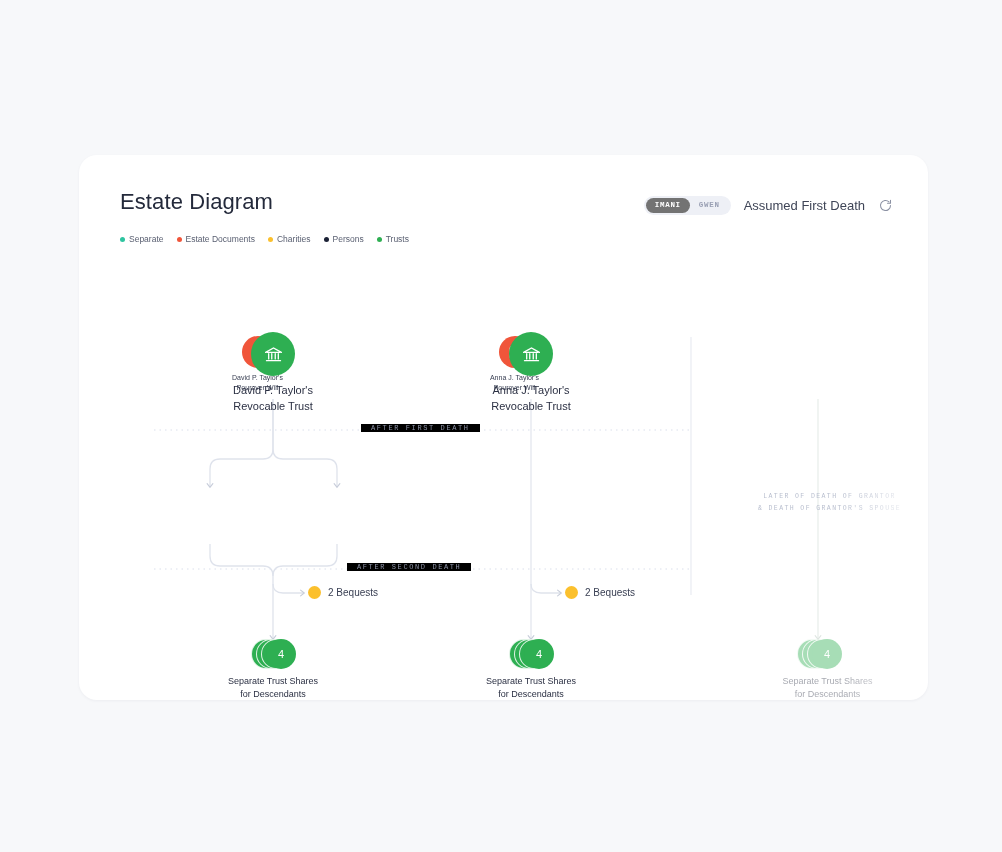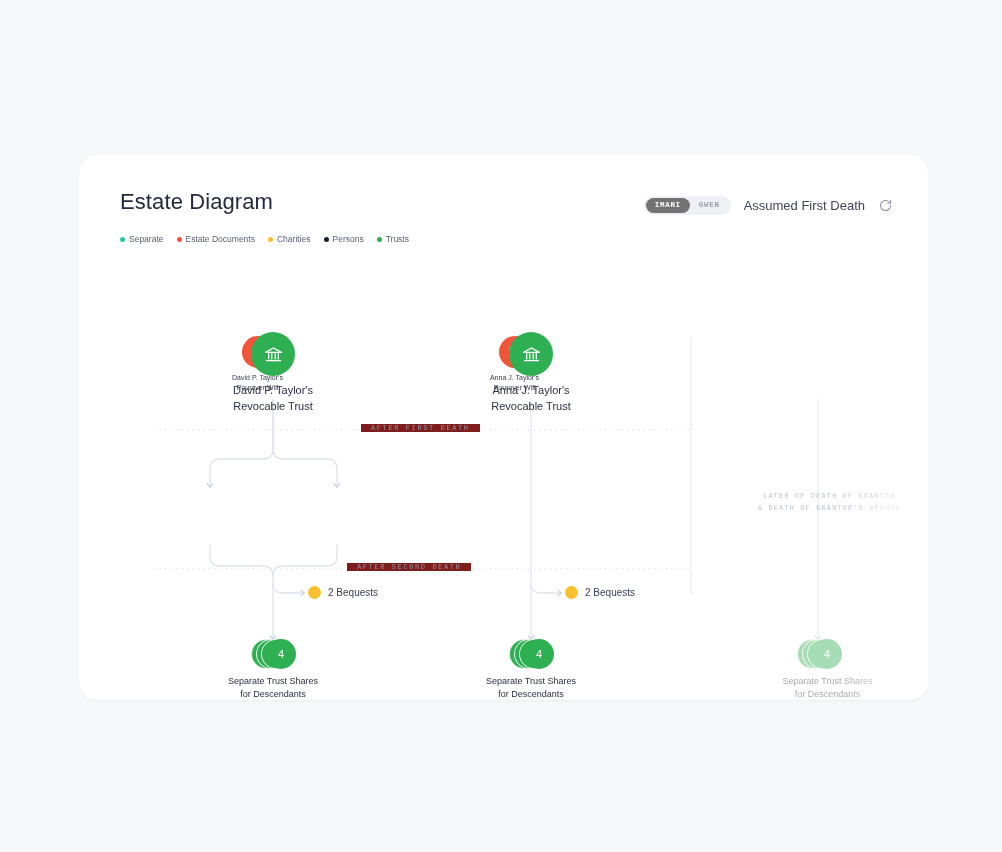--- a/index.html
+++ b/index.html
@@ -91,21 +91,21 @@
     color: #fff; font-size: 11px;
   }
 
   
   .bequest { position: absolute; display: flex; align-items: center; gap: 7px; }
   .bequest .dot { width: 13px; height: 13px; border-radius: 50%; background: #fbc02d; }
   .bequest .txt { font-size: 10px; color: #3a4054; white-space: nowrap; }
 
   
   .tier-label {
-    position: absolute; background: #7f1d1d; padding: 0 10px;
+    position: absolute; background: #000000; padding: 0 10px;
     font-size: 7px; letter-spacing: 1.6px; color: #8e94a8;
     font-family: "Liberation Mono", monospace;
   }
   .tier-label-right {
     position: absolute; font-size: 6.5px; letter-spacing: 1.4px;
     color: #b9bfcf; line-height: 1.9; text-align: center;
     font-family: "Liberation Mono", monospace; white-space: nowrap;
   }
 
   

